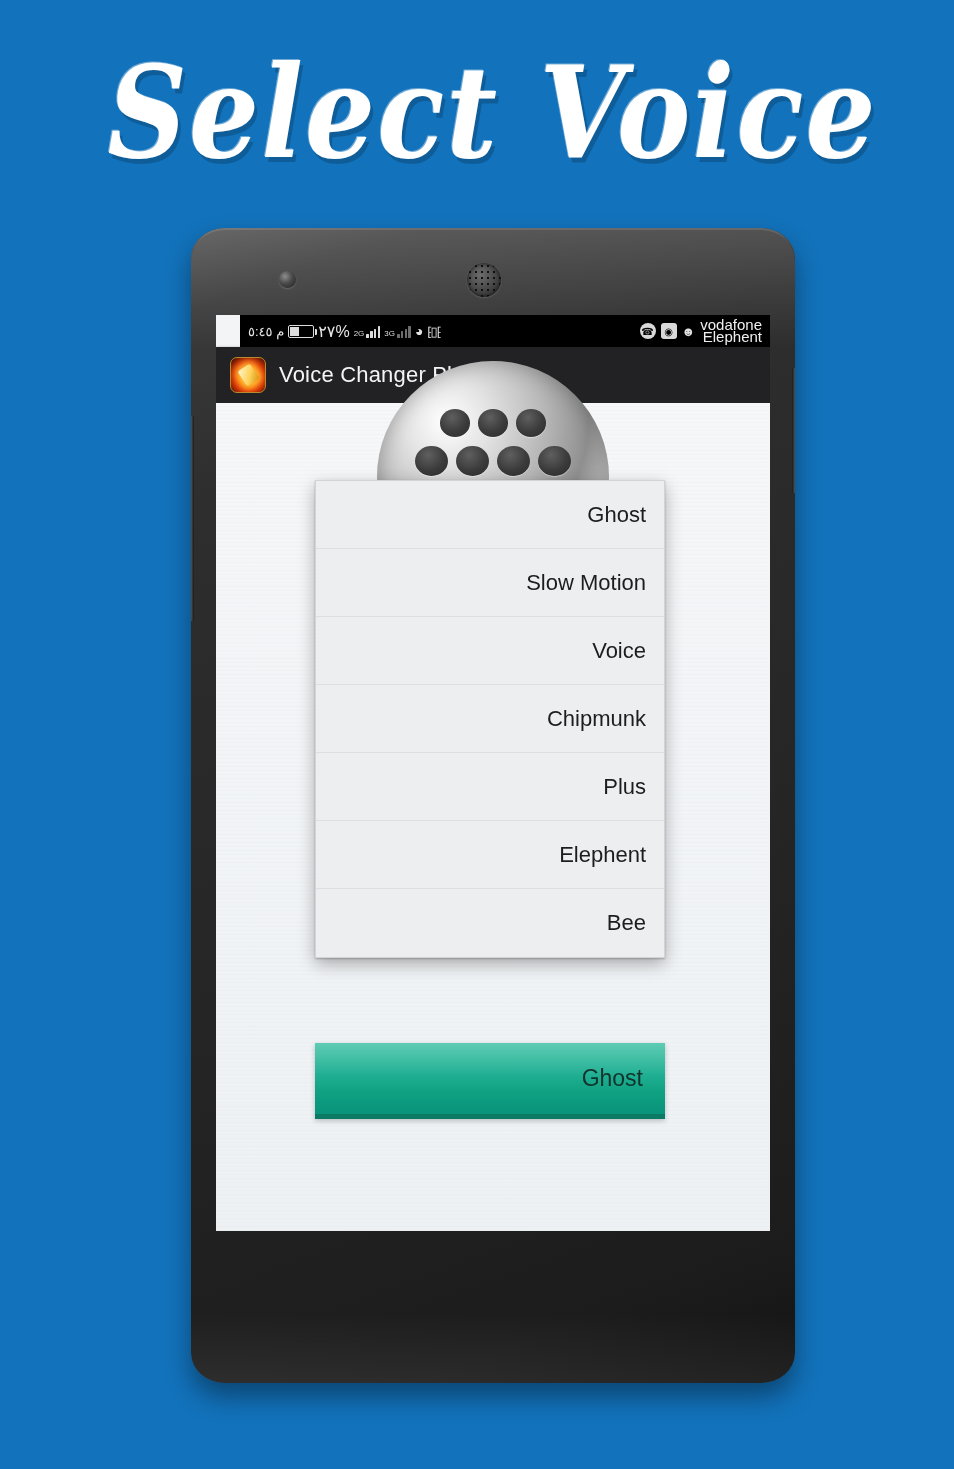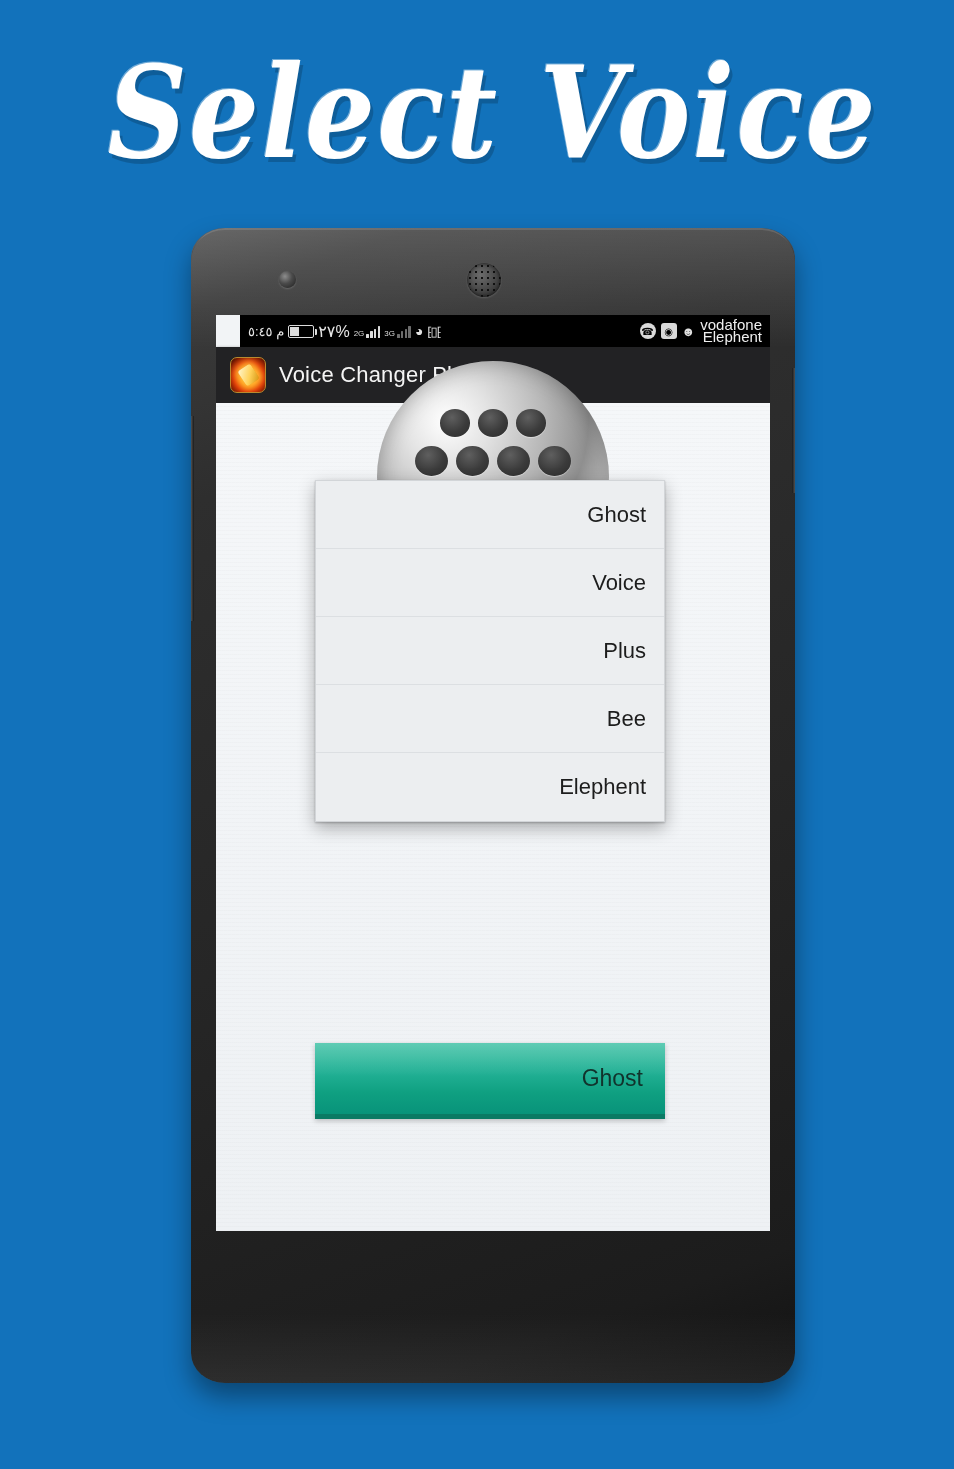--- a/index.html
+++ b/index.html
@@ -267,24 +267,26 @@
           <div class="mic-hole" style="width: 35px; height: 32.2px; left: 77px; top: 123.9px;"></div>
           <div class="mic-hole" style="width: 35px; height: 32.2px; left: 120px; top: 123.9px;"></div>
           <div class="mic-hole" style="width: 35px; height: 32.2px; left: 163px; top: 123.9px;"></div>
           <div class="mic-hole" style="width: 33px; height: 30.36px; left: 58.5px; top: 164.82px;"></div>
           <div class="mic-hole" style="width: 33px; height: 30.36px; left: 99.5px; top: 164.82px;"></div>
           <div class="mic-hole" style="width: 33px; height: 30.36px; left: 140.5px; top: 164.82px;"></div>
         </div>
 
       <div id="voice-dropdown">
         <div class="voice-item">Ghost</div>
+        <div class="voice-item">Slow Motion</div>
         <div class="voice-item">Voice</div>
+        <div class="voice-item">Chipmunk</div>
         <div class="voice-item">Plus</div>
+        <div class="voice-item">Elephent</div>
         <div class="voice-item">Bee</div>
-        <div class="voice-item">Elephent</div>
       </div>
 
       <div id="voice-spinner">
         <span id="spinner-value">Ghost</span>
       </div>
     </div>
 
   </div>
 </div>
 

